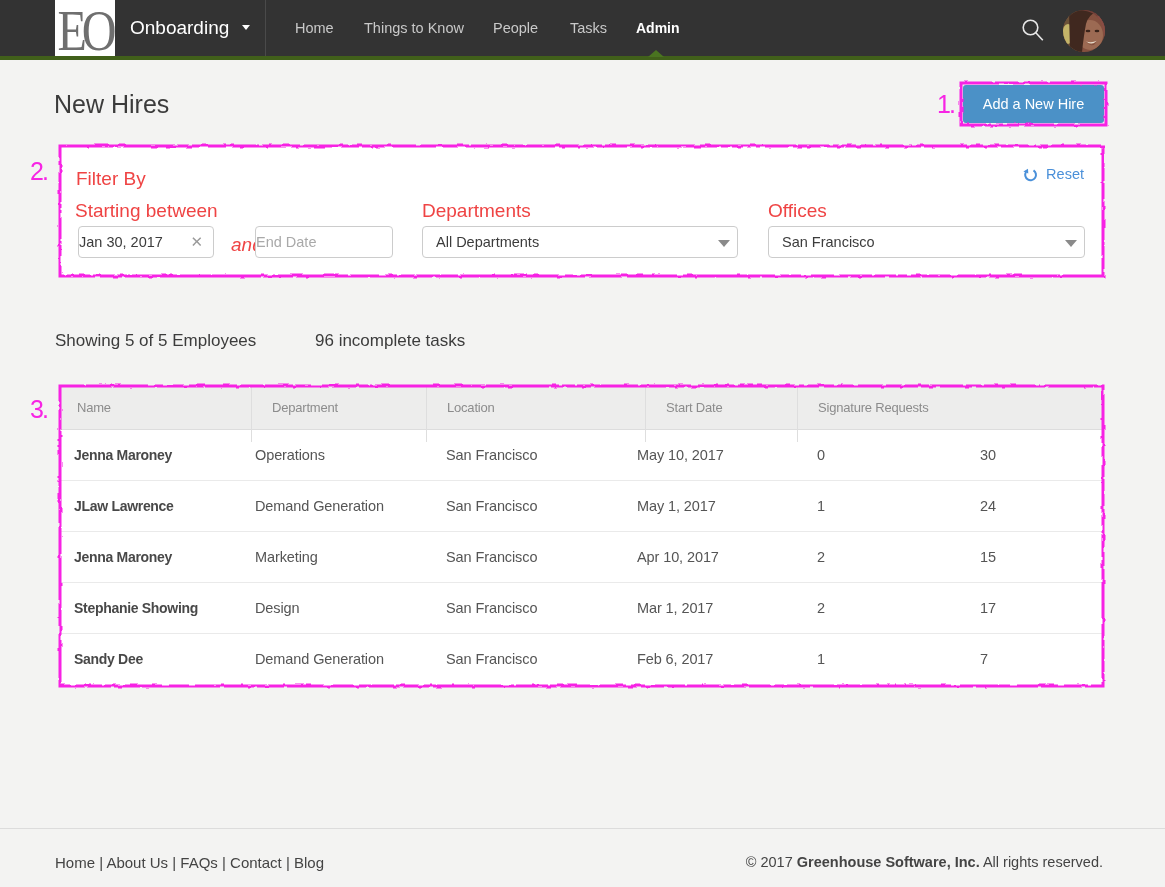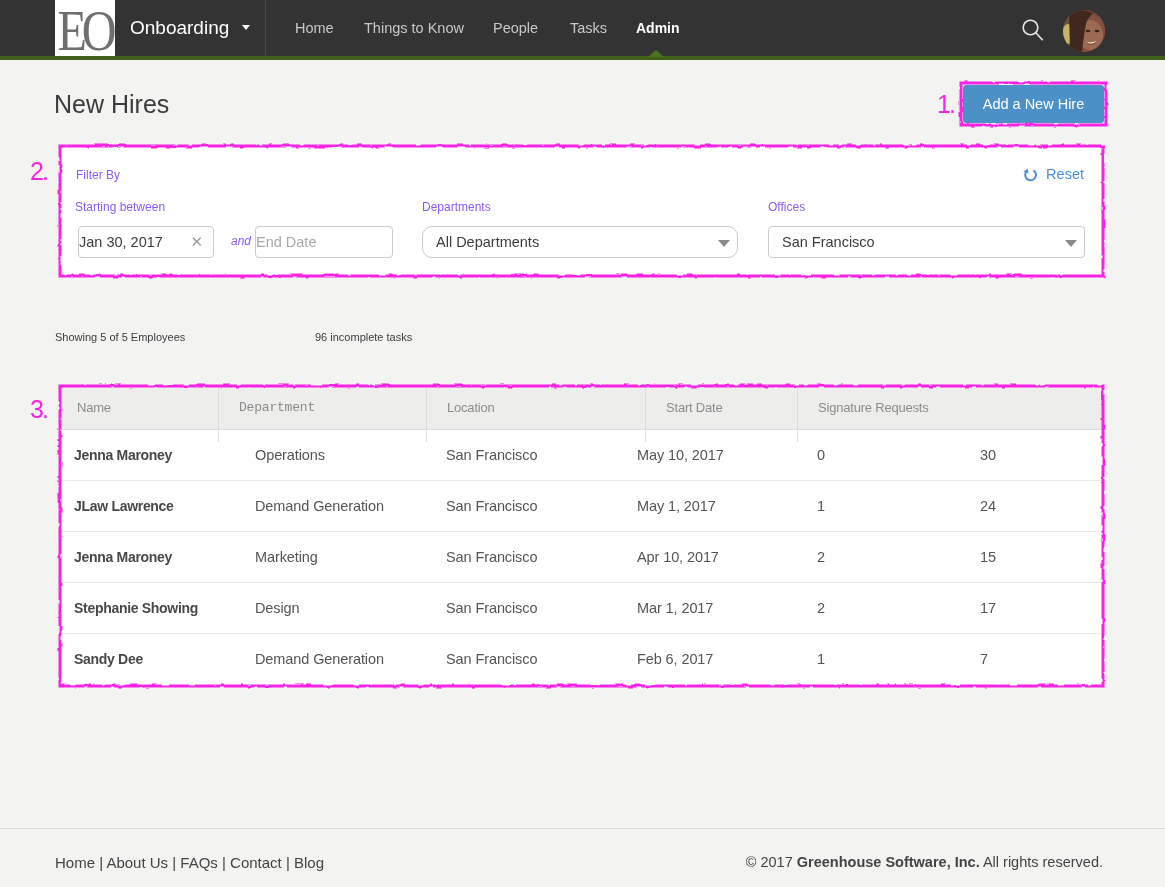--- a/index.html
+++ b/index.html
@@ -18,28 +18,28 @@
   .nav { position:absolute; top:0; height:56px; line-height:56px; color:#c9c9c9; font-size:14.5px; }
   .nav.active { color:#ffffff; font-weight:bold; font-size:14px; }
   .tri { position:absolute; left:648px; top:50px; width:0; height:0; border-left:8px solid transparent; border-right:8px solid transparent; border-bottom:7px solid #4a7420; }
   .searchsvg { position:absolute; left:1019px; top:16px; }
   .avatar { position:absolute; left:1063px; top:10px; width:42px; height:42px; border-radius:50%; overflow:hidden; }
   
   .h1 { position:absolute; left:54px; top:91px; font-size:25px; line-height:26px; color:#3b3b3b; }
   .btn { position:absolute; left:963px; top:85px; width:141px; height:38px; background:#4b91c7; border-radius:3px; color:#fff; font-size:14.5px; text-align:center; line-height:38px; }
   .annlabel { position:absolute; color:#f724e4; font-size:25px; letter-spacing:-2px; }
   .panel { position:absolute; left:60px; top:146px; width:1043px; height:131px; background:#ffffff; }
-  .flabel { position:absolute; font-size:12px; color:#8b5cf6; }
+  .flabel { position:absolute; font-size:19px; color:#ef4444; }
   .inpt { position:absolute; top:80px; height:32px; background:#fff; border:1px solid #cccccc; border-radius:4px; font-size:14.5px; color:#3c3c3c; line-height:30px; }
   .ph { color:#a9a9a9; }
   .xclear { position:absolute; right:10px; top:0; color:#9a9a9a; font-size:15px; }
   .sel { position:absolute; top:80px; height:32px; background:#fff; border:1px solid #cccccc; border-radius:4px; font-size:14.5px; color:#3c3c3c; line-height:30px; padding-left:13px; }
   .scaret { position:absolute; right:7px; top:13px; width:0; height:0; border-left:6px solid transparent; border-right:6px solid transparent; border-top:7px solid #8a8a8a; }
   .reset { position:absolute; right:19px; top:20px; color:#4a90d9; font-size:14.5px; }
-  .showing { position:absolute; top:331px; font-size:11px; color:#3c3c3c; }
+  .showing { position:absolute; top:331px; font-size:17px; color:#3c3c3c; }
   
   .tbl { position:absolute; left:60px; top:386px; width:1043px; height:300px; background:#fff; font-size:15px; }
   .thead { position:absolute; left:0; top:0; width:1043px; height:44px; background:#ededec; border-bottom:1px solid #dddddd; color:#8c8c8c; font-size:13px; letter-spacing:-0.2px; }
   .th { position:absolute; top:0; height:56px; line-height:44px; padding-left:20px; border-left:1px solid #dedede; }
   .th.first { border-left:none; }
   .trow { position:absolute; left:0; width:1043px; height:51px; border-bottom:1px solid #eaeaea; }
   .td { position:absolute; top:0; height:51px; line-height:51px; padding-left:20px; color:#555555; font-size:14.5px; letter-spacing:-0.1px; }
   .td.name { color:#484848; font-weight:bold; font-size:14px; letter-spacing:-0.3px; padding-left:14px; }
   
   .footer { position:absolute; left:0; top:828px; width:1165px; height:47px; border-top:1px solid #dcdcdc; font-size:15px; color:#444; }
@@ -102,35 +102,35 @@
   <div class="reset"><svg width="15" height="15" viewBox="0 0 15 15" style="vertical-align:-2.5px; margin-right:8px;">
         <path d="M10.5 3.3 A5.4 5.4 0 1 1 3.0 5.0" fill="none" stroke="#4a90d9" stroke-width="2"></path>
         <path d="M0.4 4.4 L5.0 1.7 L5.3 6.4 Z" fill="#4a90d9"></path>
       </svg>Reset</div>
   <div class="flabel" style="left:15px; top:54px;">Starting between</div>
   <div class="flabel" style="left:362px; top:54px;">Departments</div>
   <div class="flabel" style="left:708px; top:54px;">Offices</div>
   <div class="inpt" style="left:18px; width:136px;">Jan 30, 2017<span class="xclear">✕</span></div>
   <div class="flabel" style="left:171px; top:88px;font-style:italic;">and</div>
   <div class="inpt ph" style="left:195px; width:138px;">End Date</div>
-  <div class="sel" style="left:362px; width:316px;border-radius:10px;">All Departments<span class="scaret"></span></div>
+  <div class="sel" style="left:362px; width:316px;">All Departments<span class="scaret"></span></div>
   <div class="sel" style="left:708px; width:317px;">San Francisco<span class="scaret"></span></div>
 </div>
 <svg class="scr" style="left:47px; top:133px;" width="1070" height="157" viewBox="0 0 1070 157">
   <rect x="13" y="13" width="1043" height="130" fill="none" stroke="#f724e4" stroke-width="3" filter="url(#rough)"></rect>
 </svg>
 
 <div class="showing" style="left:55px;">Showing 5 of 5 Employees</div>
 <div class="showing" style="left:315px;">96 incomplete tasks</div>
 
 <div class="annlabel" style="left:30px; top:395px;">3.</div>
 <div class="tbl">
   <div class="thead">
     <div class="th first" style="left:0; width:175px; padding-left:17px;">Name</div>
-    <div class="th" style="left:158px; width:191px;font-family:Liberation Mono, monospace;">Department</div>
+    <div class="th" style="left:191px; width:191px;">Department</div>
     <div class="th" style="left:366px; width:191px;">Location</div>
     <div class="th" style="left:557px; width:180px;margin-left:28px;">Start Date</div>
     <div class="th" style="left:737px; width:163px;">Signature Requests</div>
   </div>
   <div class="trow" style="top:44px;">
     <div class="td name" style="left:0;">Jenna Maroney</div>
     <div class="td" style="left:175px;">Operations</div>
     <div class="td" style="left:366px;">San Francisco</div>
     <div class="td" style="left:557px;">May 10, 2017</div>
     <div class="td" style="left:737px;">0</div>

